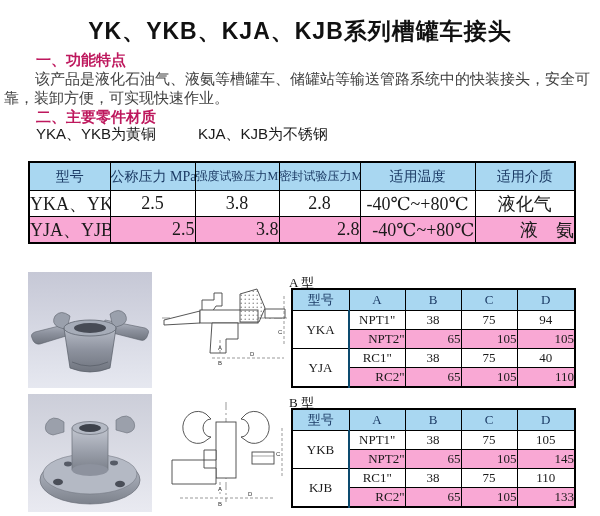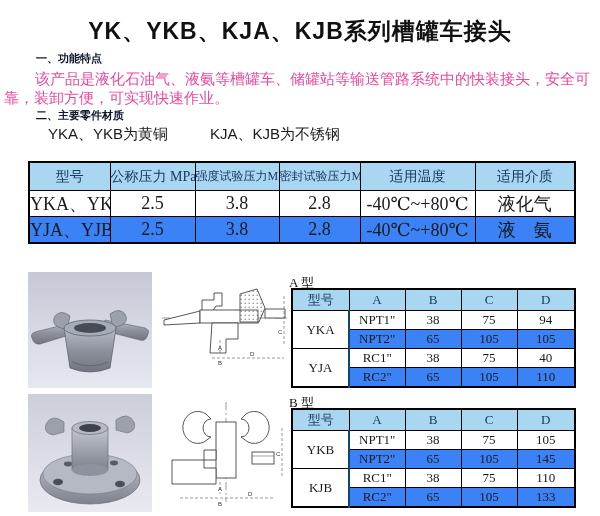--- a/index.html
+++ b/index.html
@@ -5,43 +5,43 @@
   html,body{margin:0;padding:0;background:#fff;}
   .page{
     position:relative;width:600px;height:516px;background:#ffffff;
     font-family:"Liberation Sans","DejaVu Sans",sans-serif;color:#1a1a1a;overflow:hidden;
   }
   .title{
     position:absolute;top:16px;left:0;width:100%;text-align:center;
     font-size:23px;font-weight:700;letter-spacing:1px;color:#111;
   }
   .sec-heading{
-    position:absolute;left:36px;color:#0f172a;font-weight:700;font-size:11px;white-space:nowrap;
+    position:absolute;left:36px;color:#be185d;font-weight:700;font-size:15px;white-space:nowrap;
   }
   #sec1{top:51px}#sec2{top:108px}#sec3{top:142px}#sec4{top:248px}
   .para{
     position:absolute;left:4px;top:69px;width:594px;
-    font-size:15px;line-height:19px;text-indent:31px;color:#ec4899;
-  }
-  .materials{position:absolute;left:48px;top:125px;font-size:15px;white-space:nowrap;}
+    font-size:15px;line-height:19px;text-indent:31px;color:#404040;
+  }
+  .materials{position:absolute;left:36px;top:125px;font-size:15px;white-space:nowrap;}
   .materials .gap{display:inline-block;width:42px;}
 
   table{border-collapse:collapse;table-layout:fixed;}
   .perf{
     position:absolute;left:28px;top:161px;width:546px;
     text-align:center;border:2px solid #000;
   }
   .perf th,.perf td{border:1px solid #000;padding:0;overflow:hidden;white-space:nowrap;}
   .perf th{
     background:#a9d7f1;color:#1b3a64;height:27px;font-weight:400;
     font-family:"Liberation Serif","DejaVu Serif",serif;font-size:14px;
   }
   .perf th.th-sm{font-size:12px;}
   .perf td{height:25px;font-family:"Liberation Serif","DejaVu Serif",serif;font-size:18px;}
-  .row-yellow td{background:#3b82f6;}
+  .row-yellow td{background:#f9a8d4;text-align:right;}
 
   .type-label{
     position:absolute;left:289px;font-size:13px;
     font-family:"Liberation Serif","DejaVu Serif",serif;color:#111;
   }
   #labelA{top:274px}#labelB{top:394px}
   .dim{
     position:absolute;left:291px;width:283px;text-align:center;border:2px solid #000;
   }
   #dimA{top:288px}#dimB{top:408px}

